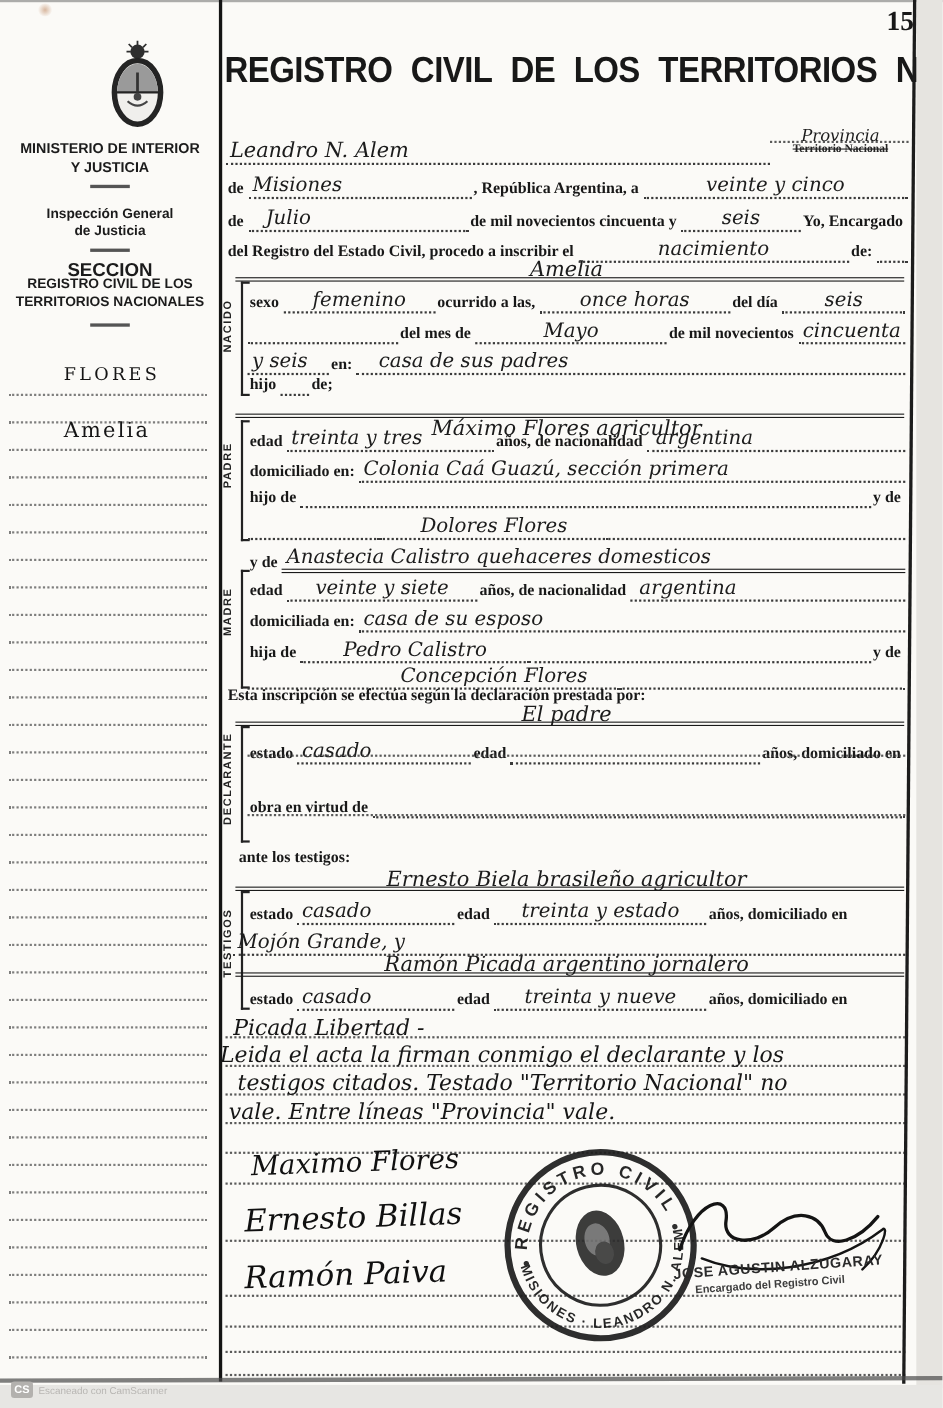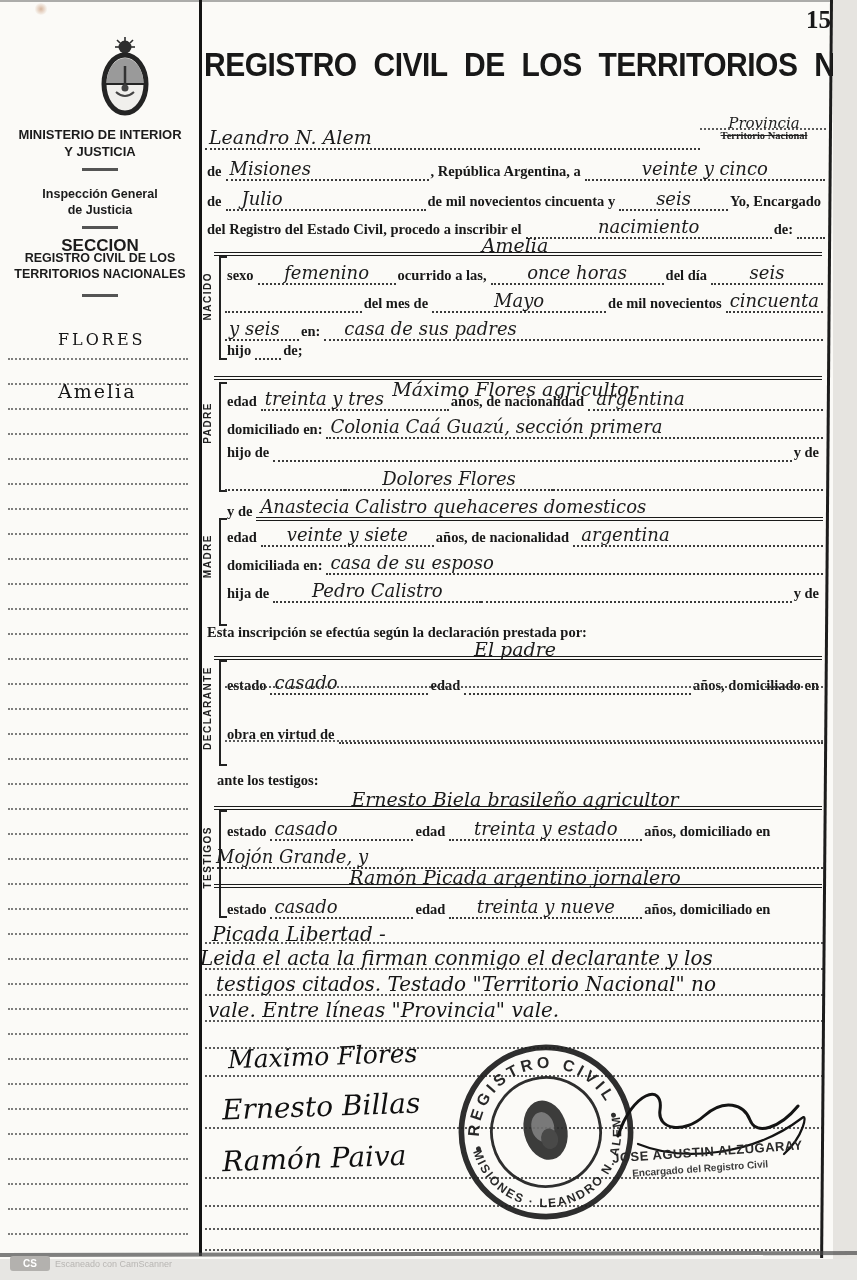--- a/index.html
+++ b/index.html
@@ -40,21 +40,21 @@
           font:bold 10px "Liberation Sans",sans-serif;letter-spacing:1.5px;color:#222;}
   .bracket{position:absolute;left:219px;width:6px;border-left:2px solid #222;border-top:2px solid #222;border-bottom:2px solid #222;}
   .strike{text-decoration:line-through;font:bold 10.5px "Liberation Serif",serif;color:#232323;}
   .freehw{position:absolute;font:italic 20px "DejaVu Serif",serif;color:#161616;white-space:nowrap;}
   .sig{position:absolute;font:italic 26px "DejaVu Serif",serif;color:#101010;white-space:nowrap;transform:rotate(-2deg);}
   .official{position:absolute;font:bold 13px "Liberation Sans",sans-serif;color:#2a2a2a;transform:rotate(-4deg);letter-spacing:.5px;}
   .official2{position:absolute;font:bold 10px "Liberation Sans",sans-serif;color:#3d3d3d;transform:rotate(-4deg);}
   .wm{position:absolute;left:10px;top:1256px;display:flex;align-items:center;gap:5px;
       font:9px "Liberation Sans",sans-serif;color:#b8b6b3;}
   .wmbox{display:inline-block;background:#b3b1ae;color:#fff;font:bold 10px "Liberation Sans",sans-serif;
-         padding:2px 13px;border-radius:3px;}
+         padding:2px 3px;border-radius:3px;}
 </style>
 </head>
 <body>
 
 <div class="sheet">
   <div class="topedge"></div>
   <div class="stain"></div>
 
   <div class="side">
     <svg style="position:absolute;left:96px;top:36px" width="58" height="82" viewBox="0 0 58 82">
@@ -235,20 +235,25 @@
   <div class="row" style="top:552px;left:225px;width:598px;">
     <span class="lbl">domiciliada en:</span>
     <span class="val fx" style="text-align:left">casa de su esposo</span>
   </div>
   <div class="row" style="top:580px;left:225px;width:598px;">
     <span class="lbl">hija de</span>
     <span class="val" style="width:200px">Pedro Calistro</span>
     <span class="dot fx"></span>
     <span class="lbl">y de</span>
   </div>
+  <div class="row" style="top:604px;left:225px;width:598px;">
+    <span class="dot" style="width:110px"></span>
+    <span class="val" style="width:220px">Concepción Flores</span>
+    <span class="dot fx"></span>
+  </div>
 
   <div class="row" style="top:624px">
       <span class="lbl">Esta inscripción se efectúa según la declaración prestada por:</span>
     </div>
   <div class="vlabel" style="top:666px">DECLARANTE</div>
   <div class="bracket" style="top:660px;height:102px"></div>
   <div class="namectr" style="top:638px">El padre</div>
   <div class="dbl" style="top:656px"></div>
   <div class="row" style="top:672px;left:225px;width:598px;">
     <span class="lbl">estado</span>

